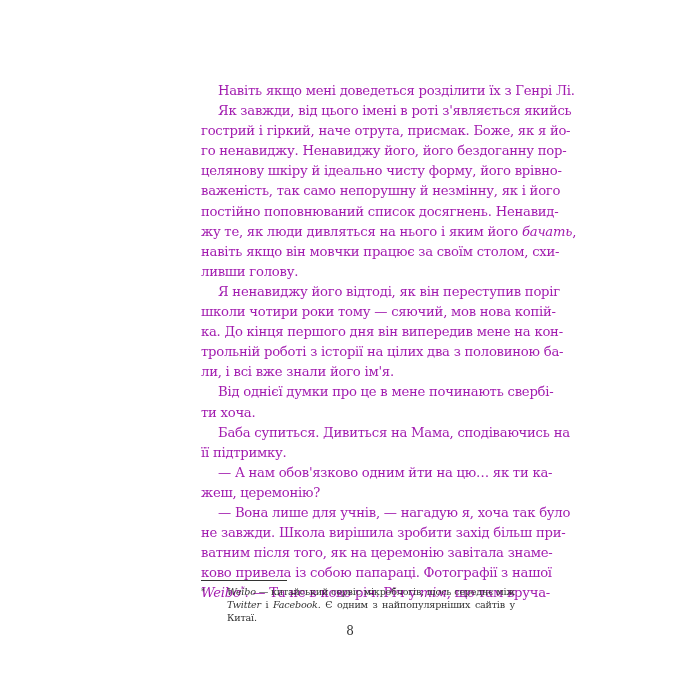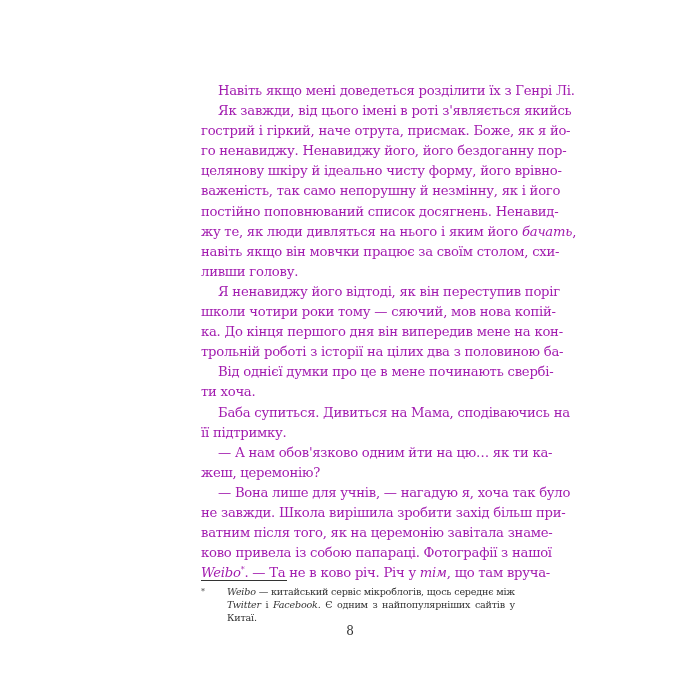--- a/index.html
+++ b/index.html
@@ -26,20 +26,21 @@
     <div class="line">целянову шкіру й ідеально чисту форму, його врівно-</div>
     <div class="line">важеність, так само непорушну й незмінну, як і його</div>
     <div class="line">постійно поповнюваний список досягнень. Ненавид-</div>
     <div class="line"><span>жу те, як люди дивляться на нього і яким його </span><em>бачать</em><span>,</span></div>
     <div class="line">навіть якщо він мовчки працює за своїм столом, схи-</div>
     <div class="line last">ливши голову.</div>
     <div class="line indent">Я ненавиджу його відтоді, як він переступив поріг</div>
     <div class="line">школи чотири роки тому — сяючий, мов нова копій-</div>
     <div class="line">ка. До кінця першого дня він випередив мене на кон-</div>
     <div class="line">трольній роботі з історії на цілих два з половиною ба-</div>
+    <div class="line last">ли, і всі вже знали його ім'я.</div>
     <div class="line indent">Від однієї думки про це в мене починають свербі-</div>
     <div class="line last">ти хоча.</div>
     <div class="line indent">Баба супиться. Дивиться на Мама, сподіваючись на</div>
     <div class="line last">її підтримку.</div>
     <div class="line indent">— А нам обов'язково одним йти на цю… як ти ка-</div>
     <div class="line last">жеш, церемонію?</div>
     <div class="line indent">— Вона лише для учнів, — нагадую я, хоча так було</div>
     <div class="line">не завжди. Школа вирішила зробити захід більш при-</div>
     <div class="line">ватним після того, як на церемонію завітала знаме-</div>
     <div class="line">ково привела із собою папараці. Фотографії з нашої</div>

